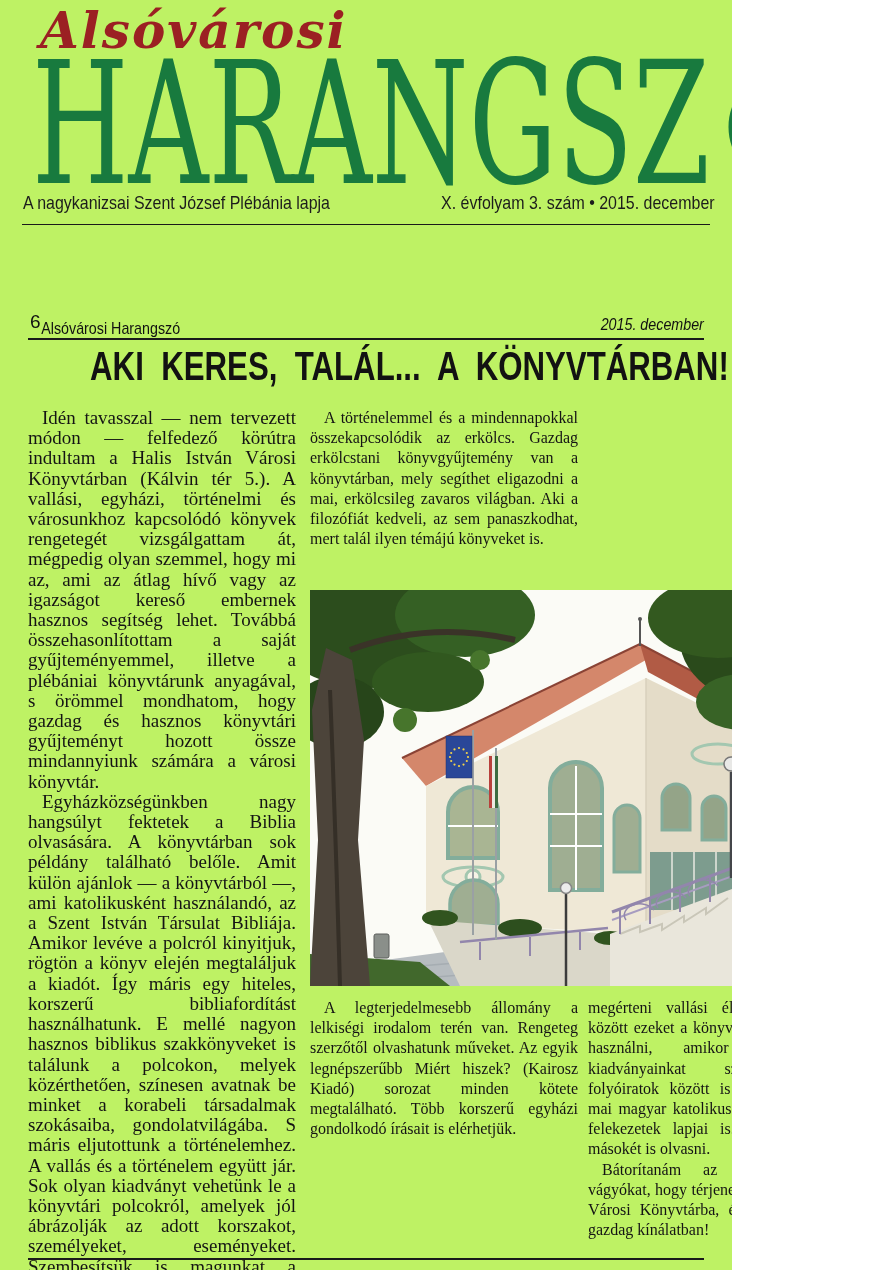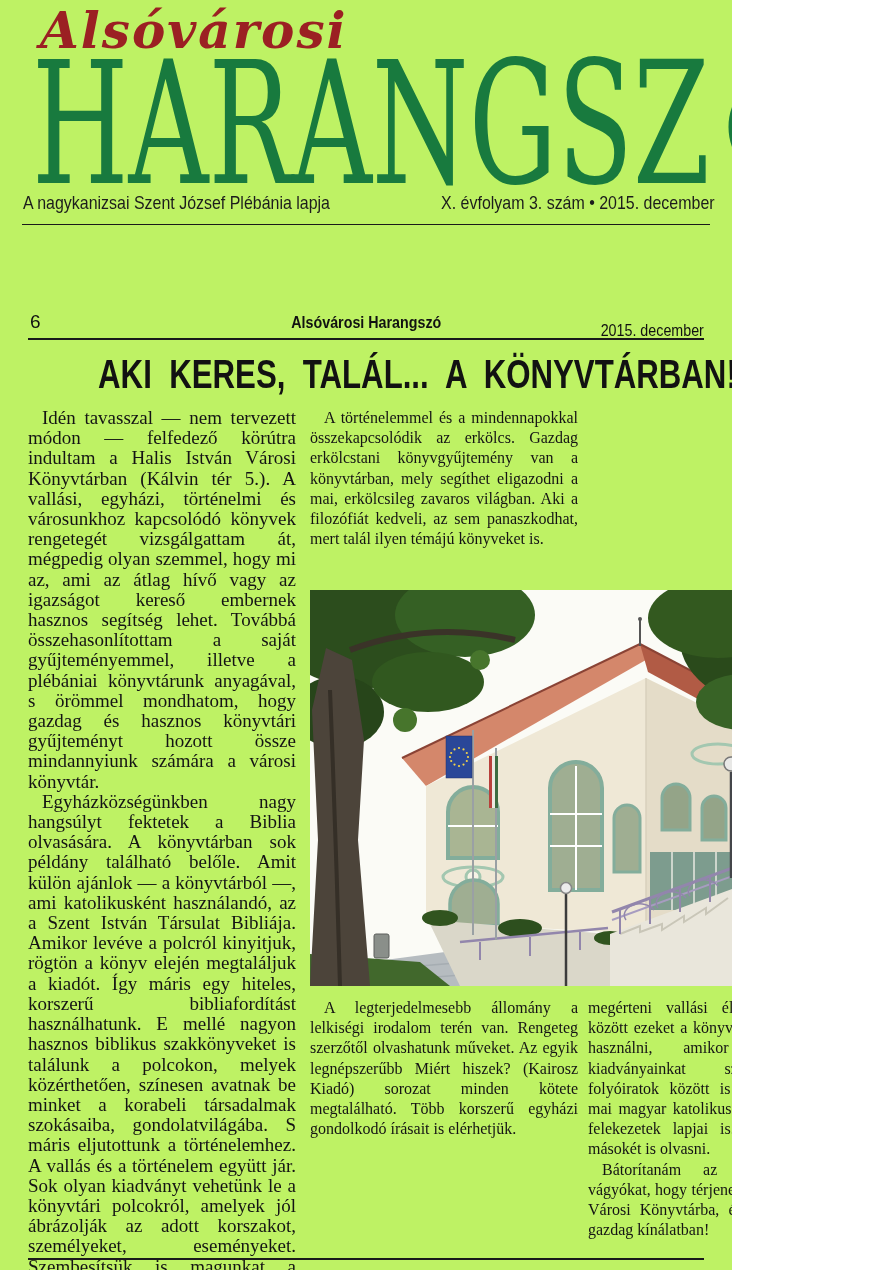--- a/index.html
+++ b/index.html
@@ -15,25 +15,25 @@
   .cond{display:inline-block;transform:scaleX(.84);}
   .o-left{transform-origin:0 50%;}
   .o-right{transform-origin:100% 50%;}
   .o-center{transform-origin:50% 50%;}
   .rule{position:absolute;left:22px;right:22px;border-top:2px solid #1a1a1a;}
   .masthead-rule{top:224px;border-top-width:1.5px;}
   
   .running-header{position:absolute;left:28px;right:28px;top:311px;height:22px;
         font-family:"Liberation Sans",sans-serif;font-size:17px;color:#111;}
   .rh-left{position:absolute;left:2px;top:0;font-size:19px;}
-  .rh-center{position:absolute;left:0;right:0;top:2px;text-align:center;font-weight:bold;}
-  .rh-right{position:absolute;right:0;top:10px;}
+  .rh-center{position:absolute;left:0;right:0;top:8px;text-align:left;}
+  .rh-right{position:absolute;right:0;top:4px;font-style:italic;}
   .header-rule2{top:338px;left:28px;right:28px;}
   
-  .article-title{position:absolute;left:0;right:0;top:346px;margin:8px;text-align:center;
+  .article-title{position:absolute;left:0;right:0;top:346px;margin:0;text-align:center;
         font-family:"Liberation Sans",sans-serif;font-weight:bold;font-size:40px;
         line-height:1;white-space:nowrap;color:#121212;}
   .article-title .squeeze{display:inline-block;transform:scaleX(.78);transform-origin:50% 50%;
         word-spacing:.28em;letter-spacing:0;}
   .content{position:absolute;left:28px;top:408px;width:832px;display:flex;gap:14px;}
   .col{width:268px;text-align:justify;font-size:19px;line-height:20.2px;
         text-justify:inter-word;hyphens:auto;}
   .col p{margin:0;text-indent:14px;}
   .right-area{width:550px;display:flex;flex-direction:column;}
   .top-row{display:flex;gap:14px;height:182px;overflow:visible;}

